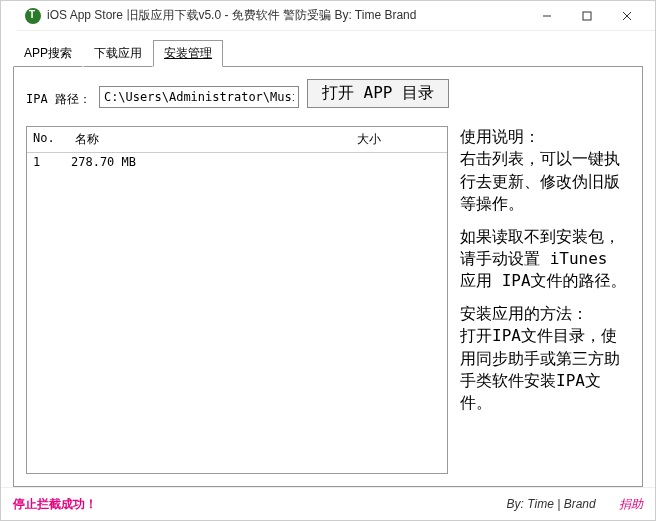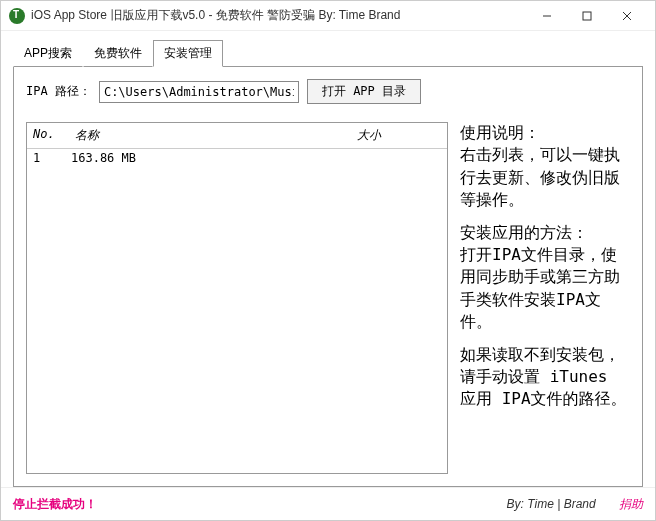--- a/index.html
+++ b/index.html
@@ -1,37 +1,37 @@
 <!DOCTYPE html>
 <html><head>
 <meta charset="utf-8">
 <style>
 * { box-sizing: border-box; margin: 0; padding: 0; }
 body { font-family: "Microsoft YaHei", SimSun, sans-serif; font-size: 12px; background: #fff; color: #000; }
 .window { width: 656px; height: 521px; border: 1px solid #ccc; display: flex; flex-direction: column; background: #fff; }
-.titlebar { height: 30px; display: flex; align-items: center; padding: 0 8px; border-bottom: 1px solid #eee; }
+.titlebar { height: 30px; display: flex; align-items: center; padding: 0 8px; border-bottom: 1px solid #eee; margin-left: 16px; }
 .app-icon { width: 16px; height: 16px; background: #2a7a2a; border-radius: 50%; margin-right: 6px; position: relative; }
 .app-icon::after { content: "T"; position: absolute; color: #fff; font-size: 10px; font-weight: bold; left: 4px; top: 1px; }
 .title-text { flex: 1; font-size: 12px; color: #333; }
 .win-controls { display: flex; }
 .win-btn { width: 40px; height: 24px; display: flex; align-items: center; justify-content: center; cursor: pointer; }
 .win-btn svg { width: 10px; height: 10px; }
 .content { flex: 1; padding: 8px 12px 0 12px; display: flex; flex-direction: column; }
 .tabs { display: flex; position: relative; top: 1px; }
 .tab { padding: 4px 10px; border: 1px solid transparent; cursor: pointer; font-size: 12px; background: #fff; }
-.tab.active { border: 1px solid #999; border-bottom: 1px solid #fff; }
+.tab.active { border: 1px solid #999; border-bottom: 1px solid #fff; text-decoration: underline; }
 .tab:not(.active) { border-bottom: 1px solid #999; }
 .tab-panel { border: 1px solid #999; flex: 1; padding: 12px; display: flex; flex-direction: column; }
-.path-row { display: flex; align-items: center; gap: 8px; margin-bottom: 18px; font-family: SimSun, monospace; }
+.path-row { display: flex; align-items: flex-end; gap: 8px; margin-bottom: 18px; font-family: SimSun, monospace; }
 .path-label { font-size: 12px; }
 .path-input { font-family: SimSun, monospace; font-size: 12px; padding: 3px 4px; border: 1px solid #888; width: 200px; }
-.open-btn { font-family: SimSun, monospace; font-size: 12px; padding: 3px 14px; border: 1px solid #888; background: #f3f3f3; cursor: pointer; }
+.open-btn { font-family: SimSun, monospace; font-size: 16px; padding: 3px 14px; border: 1px solid #888; background: #f3f3f3; cursor: pointer; }
 .main-area { flex: 1; display: flex; gap: 12px; }
 .list-box { border: 1px solid #999; flex: 1; display: flex; flex-direction: column; }
-.list-head { display: flex; border-bottom: 1px solid #ccc; font-family: SimSun, monospace; font-size: 12px; padding: 4px 0; font-style: italic; }
+.list-head { display: flex; border-bottom: 1px solid #ccc; font-family: SimSun, monospace; font-size: 12px; padding: 4px 0; }
 .list-row { display: flex; font-family: SimSun, monospace; font-size: 12px; padding: 2px 0; }
 .col-no { width: 44px; padding-left: 6px; }
 .col-name { flex: 1; padding-left: 4px; }
 .col-size { width: 90px; }
 .help-box { width: 170px; font-family: SimSun, monospace; font-size: 16px; line-height: 1.4; }
 .help-box p { margin-bottom: 10px; }
 .statusbar { height: 28px; display: flex; align-items: center; padding: 16px 12px; border-top: 1px solid #eee; }
 .status-left { color: #e6007e; font-weight: bold; font-size: 12px; }
 .status-right { margin-left: auto; font-size: 12px; color: #333; font-style: italic; }
 .donate { color: #e6007e; margin-left: 20px; cursor: pointer; }
@@ -59,50 +59,50 @@
             <line x1="1" y1="1" x2="9" y2="9" stroke="#333" stroke-width="1"></line>
             <line x1="9" y1="1" x2="1" y2="9" stroke="#333" stroke-width="1"></line>
           </svg>
       </div>
     </div>
   </div>
 
   <div class="content">
     <div class="tabs">
       <div class="tab">APP搜索</div>
-      <div class="tab">免费软件</div>
+      <div class="tab">下载应用</div>
       <div class="tab active">安装管理</div>
     </div>
 
     <div class="tab-panel">
       <div class="path-row">
         <span class="path-label">IPA 路径：</span>
         <input class="path-input" type="text" value="C:\Users\Administrator\Music\" style="">
         <button class="open-btn">打开 APP 目录</button>
       </div>
 
       <div class="main-area">
         <div class="list-box">
           <div class="list-head">
             <div class="col-no">No.</div>
             <div class="col-name">名称</div>
             <div class="col-size">大小</div>
           </div>
           <div class="list-row">
             <div class="col-no">1</div>
-            <div class="col-size">163.86 MB</div>
+            <div class="col-size">278.70 MB</div>
           </div>
         </div>
 
         <div class="help-box">
           <p style="white-space:pre-line">使用说明：
 右击列表，可以一键执行去更新、修改伪旧版等操作。</p>
+          <p style="white-space:pre-line">如果读取不到安装包，请手动设置 iTunes 应用 IPA文件的路径。</p>
           <p style="white-space:pre-line">安装应用的方法：
 打开IPA文件目录，使用同步助手或第三方助手类软件安装IPA文件。</p>
-          <p style="white-space:pre-line">如果读取不到安装包，请手动设置 iTunes 应用 IPA文件的路径。</p>
         </div>
       </div>
     </div>
   </div>
 
   <div class="statusbar">
     <span class="status-left">停止拦截成功！</span>
     <span class="status-right">
       <span>By: Time | Brand</span>
       <span class="donate">捐助</span>

